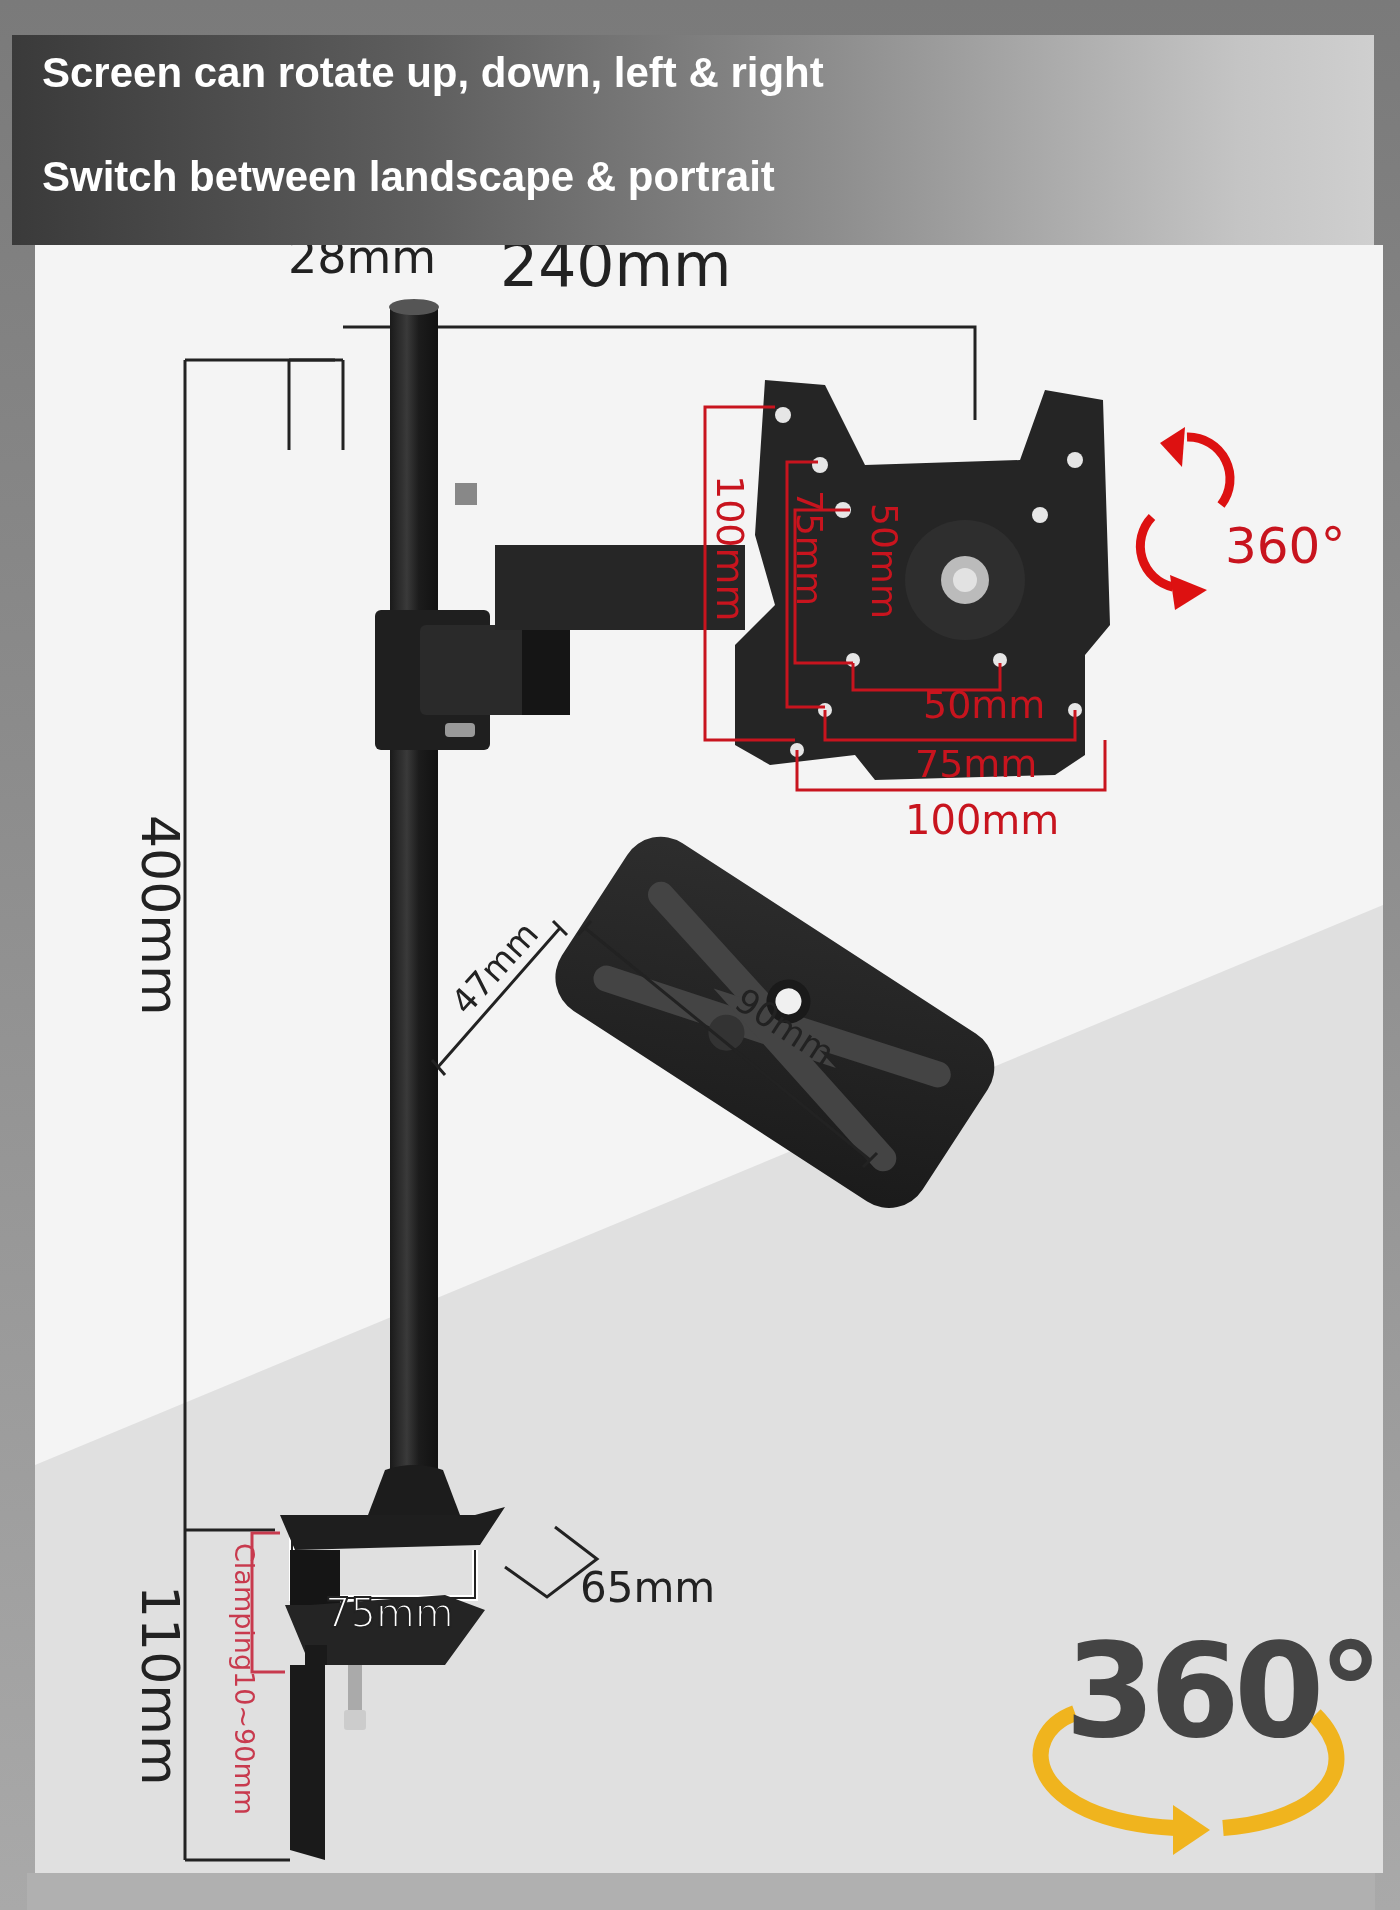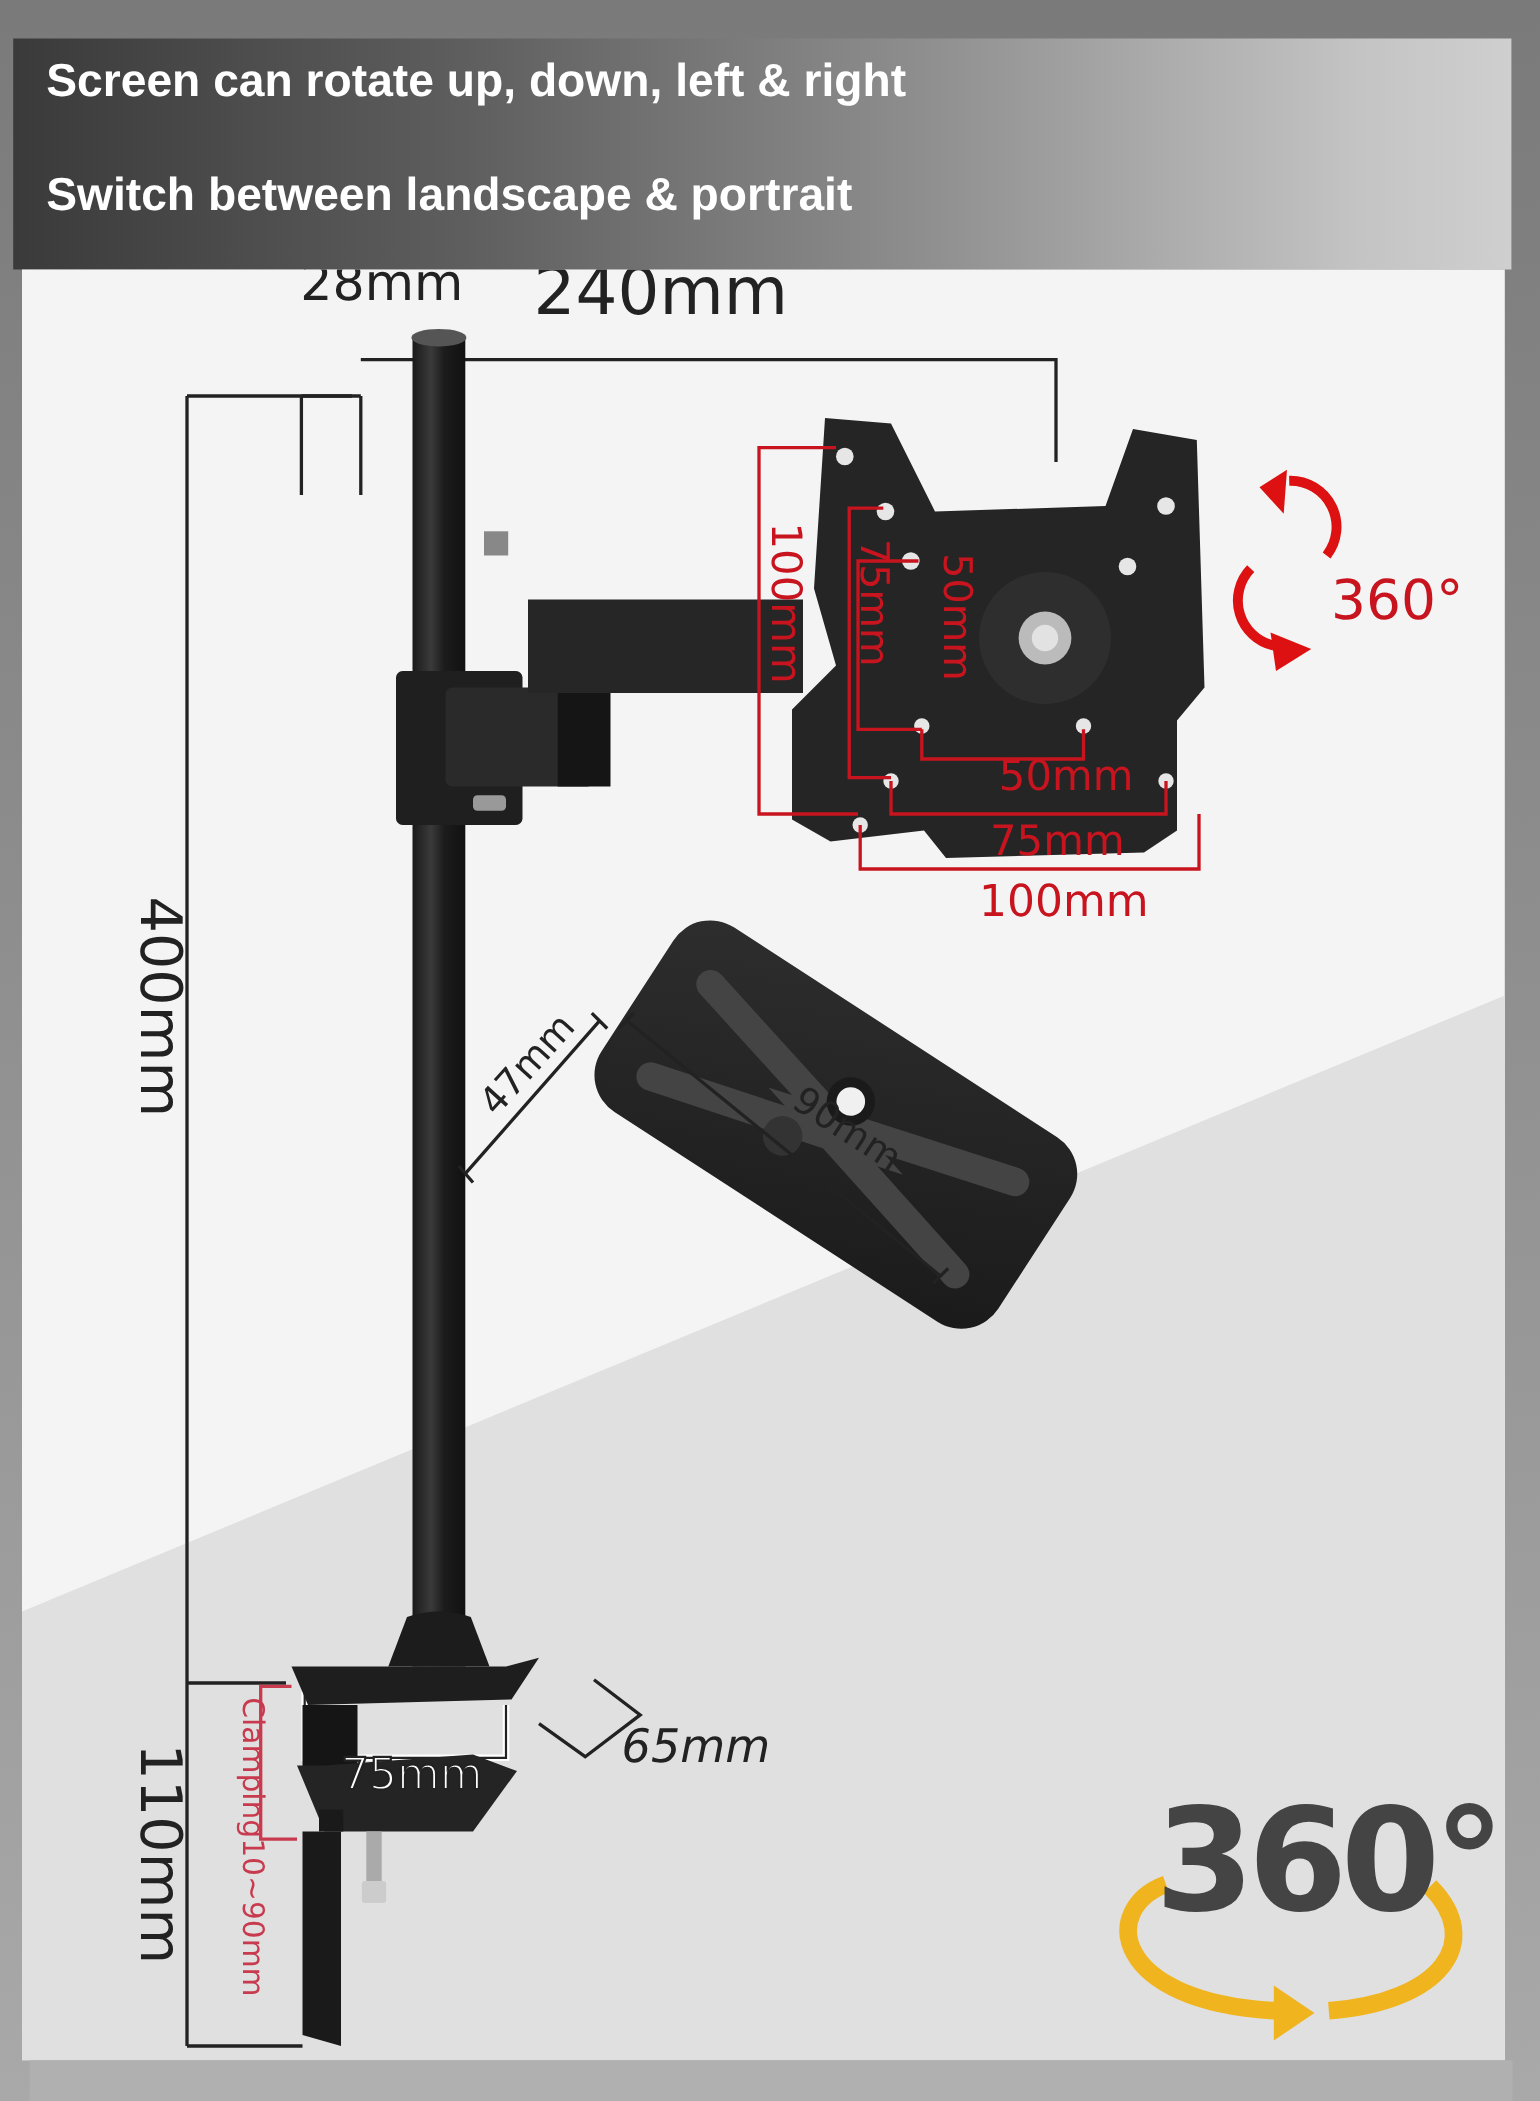--- a/index.html
+++ b/index.html
@@ -2,21 +2,21 @@
 <html><head>
 <meta charset="utf-8">
 <style>
   html,body{margin:0;padding:0;}
   body{width:1400px;height:1910px;position:relative;overflow:hidden;background:#8a8a8a;font-family:"Liberation Sans","DejaVu Sans",sans-serif;}
   .frame{position:absolute;left:0;top:0;width:1400px;height:1910px;
     background:linear-gradient(180deg,#7a7a7a 0%,#8c8c8c 40%,#a9a9a9 100%);}
   .banner{position:absolute;left:12px;top:35px;width:1362px;height:210px;
     background:linear-gradient(90deg,#3a3a3a 0%,#5e5e5e 30%,#8d8d8d 60%,#c4c4c4 90%,#cfcfcf 100%);}
   .banner-line{position:absolute;left:30px;color:#fff;font-weight:bold;font-size:42px;letter-spacing:0px;white-space:nowrap;}
-  .canvas{position:absolute;left:20px;top:245px;width:1348px;height:1628px;overflow:hidden;
+  .canvas{position:absolute;left:35px;top:245px;width:1348px;height:1628px;overflow:hidden;
     background:#f4f4f4;}
   .floor{position:absolute;left:0;top:0;width:100%;height:100%;}
   svg{position:absolute;left:0;top:0;}
   .dim{position:absolute;font-family:"DejaVu Sans","Liberation Sans",sans-serif;color:#222;white-space:nowrap;}
   .dim-red{color:#c8141e;}
   .rot{transform-origin:left top;}
   .bottom-strip{position:absolute;left:27px;top:1873px;width:1348px;height:37px;background:#b0b0b0;}
 </style>
 </head>
 <body>
@@ -142,21 +142,21 @@
       <path d="M1188,1583 C1290,1575 1330,1520 1280,1470" stroke="#f0b41e" stroke-width="16" fill="none"></path>
     </g>
   </svg>
 
   <div class="dim" style="left:253px;top:-15px;font-size:46px;">28mm</div>
   <div class="dim" style="left:465px;top:-15px;font-size:60px;">240mm</div>
   <div class="dim rot" style="left:155px;top:570px;font-size:52px;transform:rotate(90deg);">400mm</div>
   <div class="dim rot" style="left:155px;top:1340px;font-size:52px;transform:rotate(90deg);">110mm</div>
   <div class="dim rot" style="left:225px;top:1298px;font-size:27px;color:#c83a4e;transform:rotate(90deg);">Clamping10~90mm</div>
   <div class="dim" style="left:290px;top:1345px;font-size:40px;color:#fff;-webkit-text-stroke:2px #222;">75mm</div>
-  <div class="dim" style="left:545px;top:1318px;font-size:42px;font-style:italic;">65mm</div>
+  <div class="dim" style="left:545px;top:1318px;font-size:42px;">65mm</div>
 
   <div class="dim dim-red rot" style="left:717px;top:230px;font-size:38px;transform:rotate(90deg);">100mm</div>
   <div class="dim dim-red rot" style="left:795px;top:245px;font-size:36px;transform:rotate(90deg);">75mm</div>
   <div class="dim dim-red rot" style="left:870px;top:258px;font-size:36px;transform:rotate(90deg);">50mm</div>
   <div class="dim dim-red" style="left:888px;top:438px;font-size:38px;">50mm</div>
   <div class="dim dim-red" style="left:880px;top:497px;font-size:38px;">75mm</div>
   <div class="dim dim-red" style="left:870px;top:552px;font-size:40px;">100mm</div>
 
   <div class="dim dim-red" style="left:1190px;top:272px;font-size:50px;">360°</div>
 

